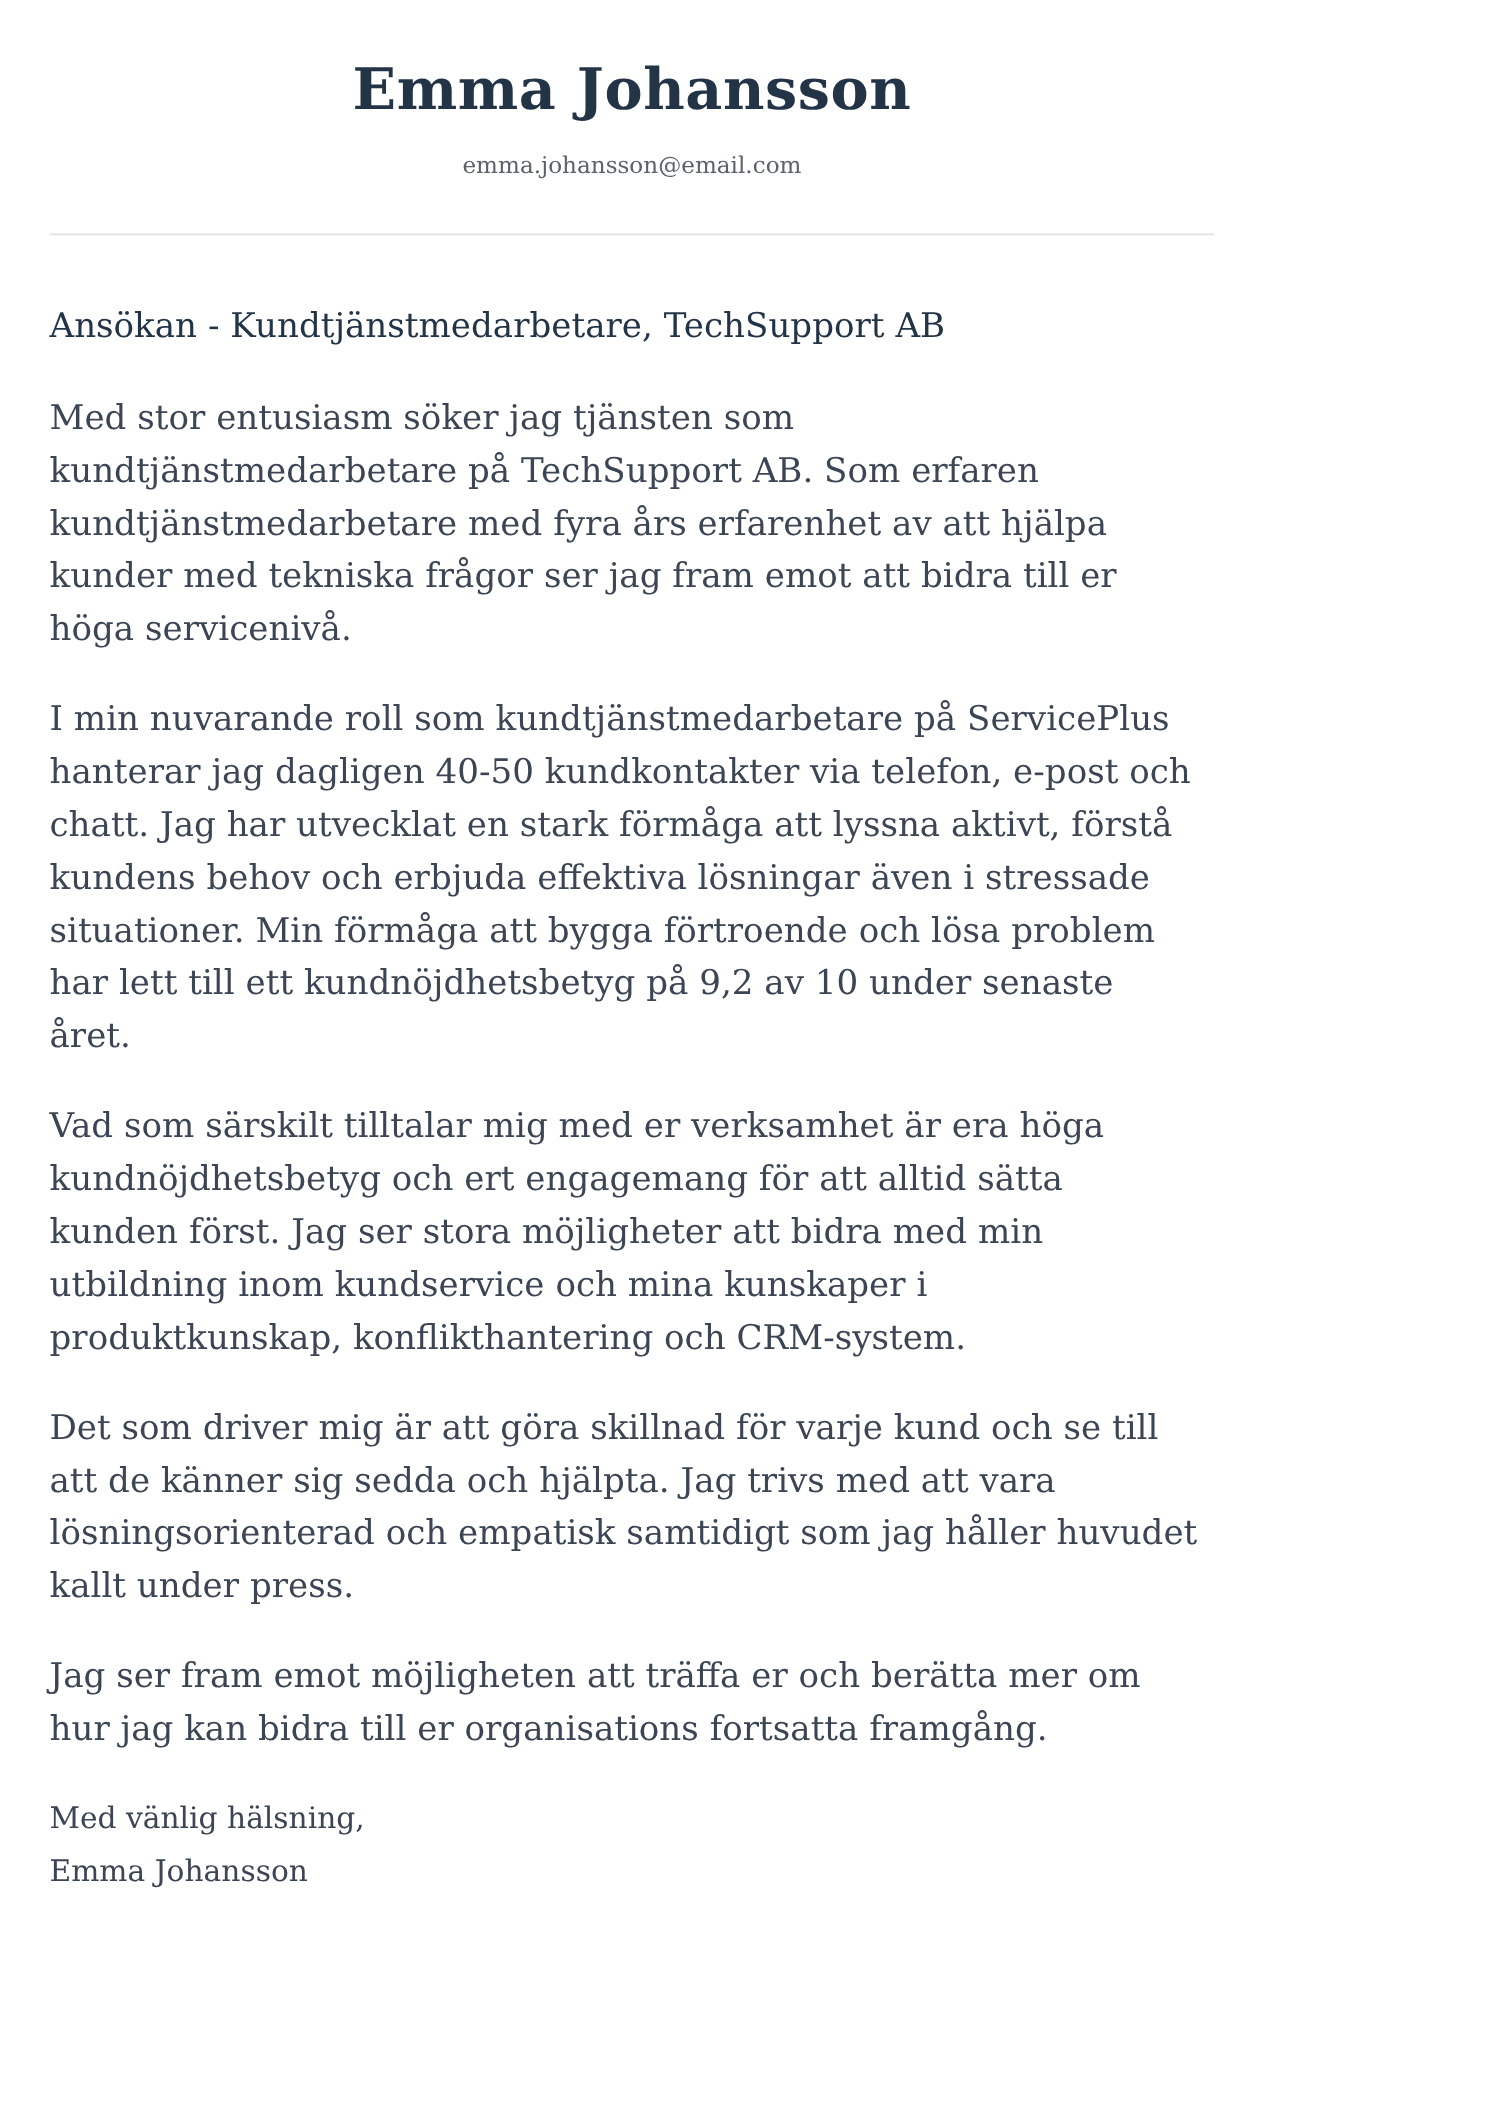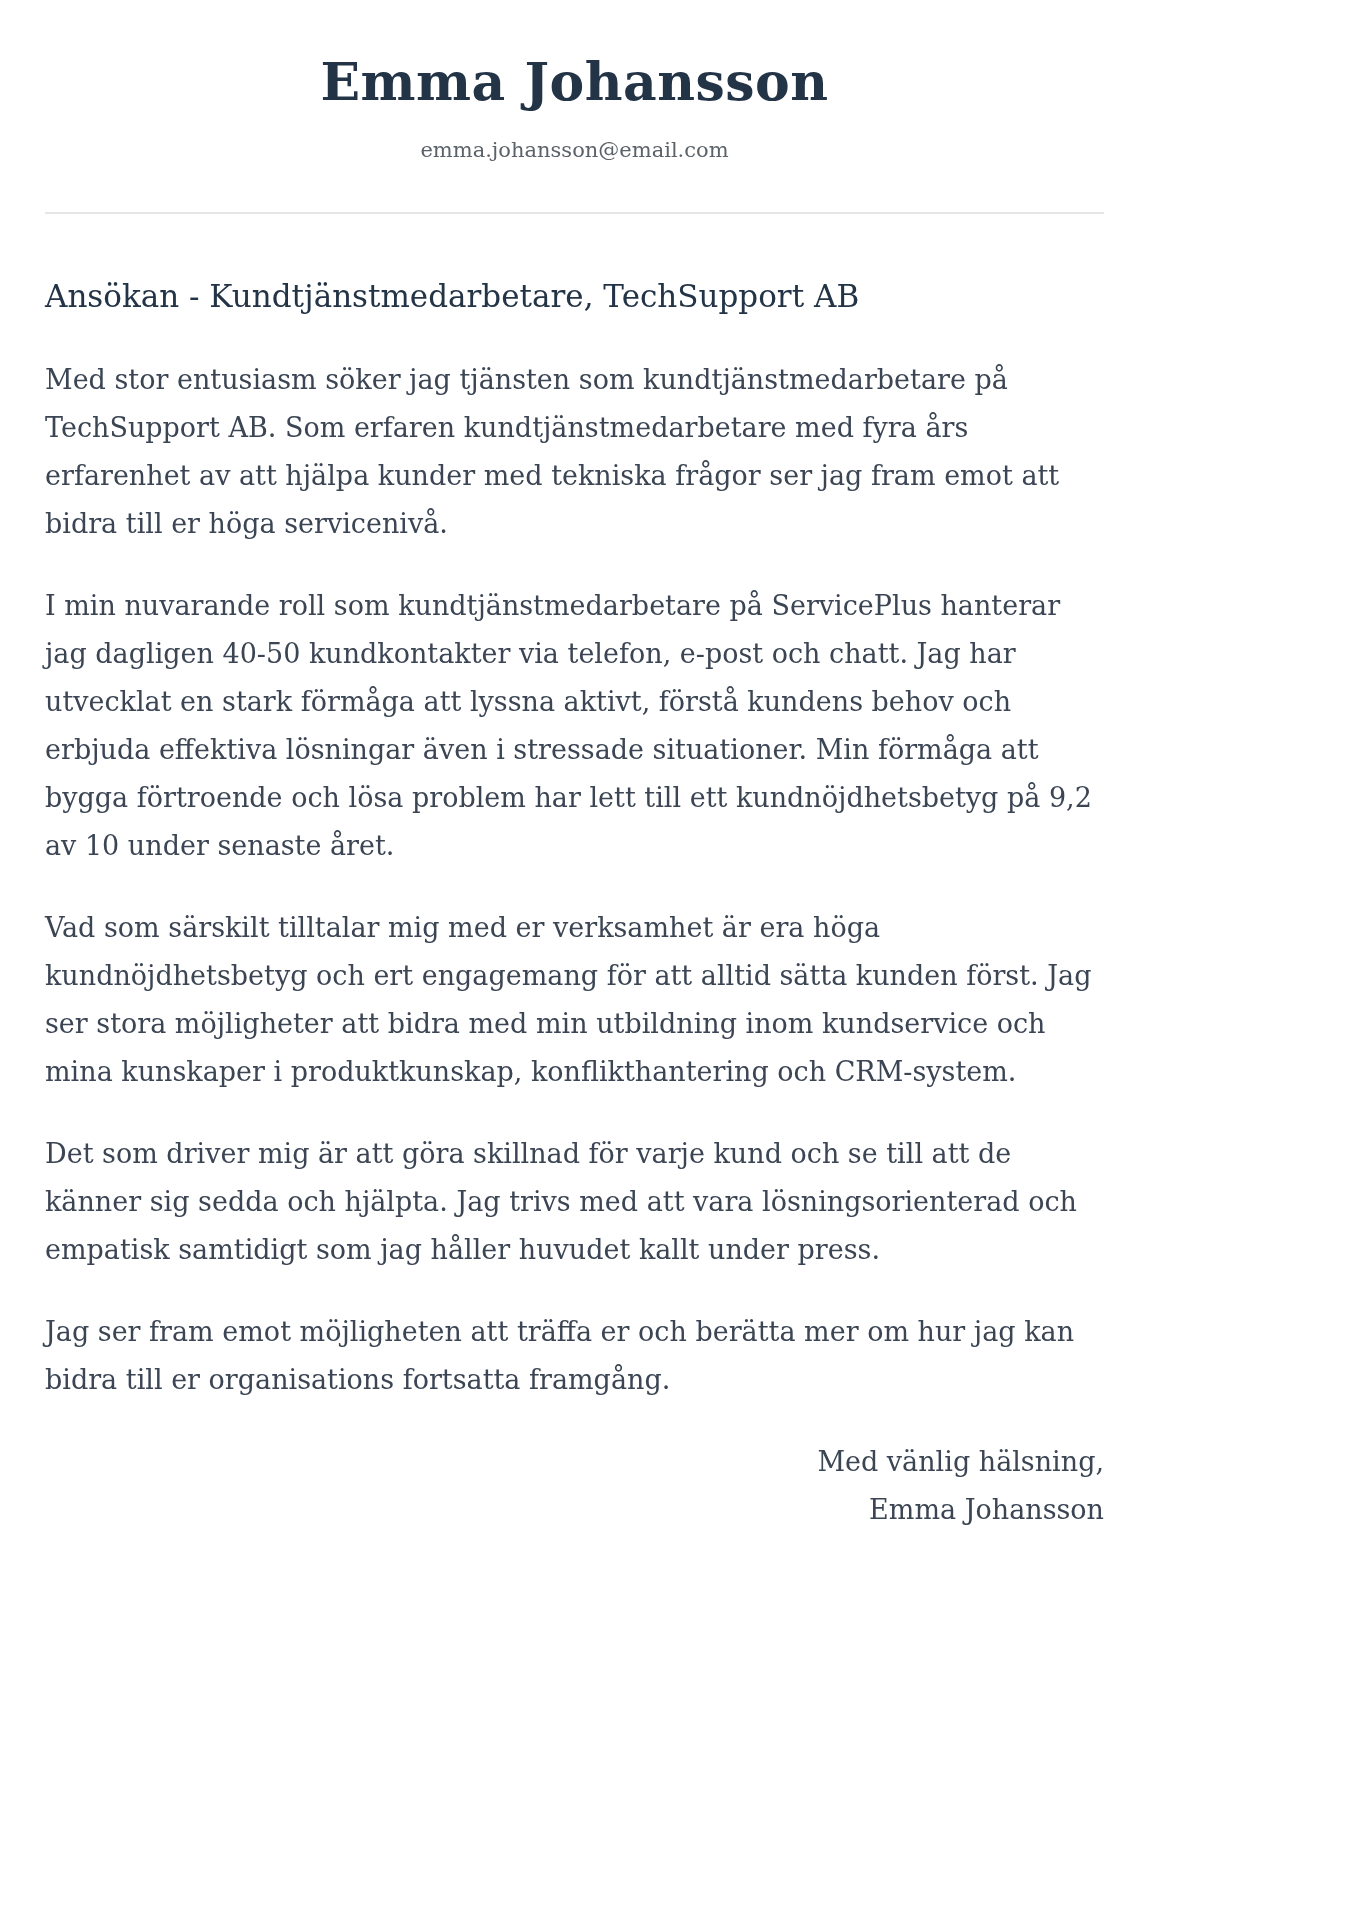--- a/index.html
+++ b/index.html
@@ -51,35 +51,34 @@
     margin-top: 62px;
   }
   .subject {
     font-size: 31px;
     font-weight: 400;
     color: #243447;
     line-height: 1.3;
     margin: 0 0 40px 0;
   }
   .para {
-    font-size: 27px;
+    font-size: 31px;
     color: #3b4554;
     line-height: 48px;
     margin: 0 12px 34px 0;
     max-width: 1268px;
   }
   .closing {
     font-size: 27px;
     color: #3b4554;
     line-height: 48px;
     margin-top: 34px;
   }
   .closing div {
     margin: 0;
-    text-align: right;
   }
 </style>
 </head>
 <body>
 
 <div class="page">
 
   <header class="header">
     <h1 class="name">Emma Johansson</h1>
     <p class="contact-line">emma.johansson@email.com</p>

